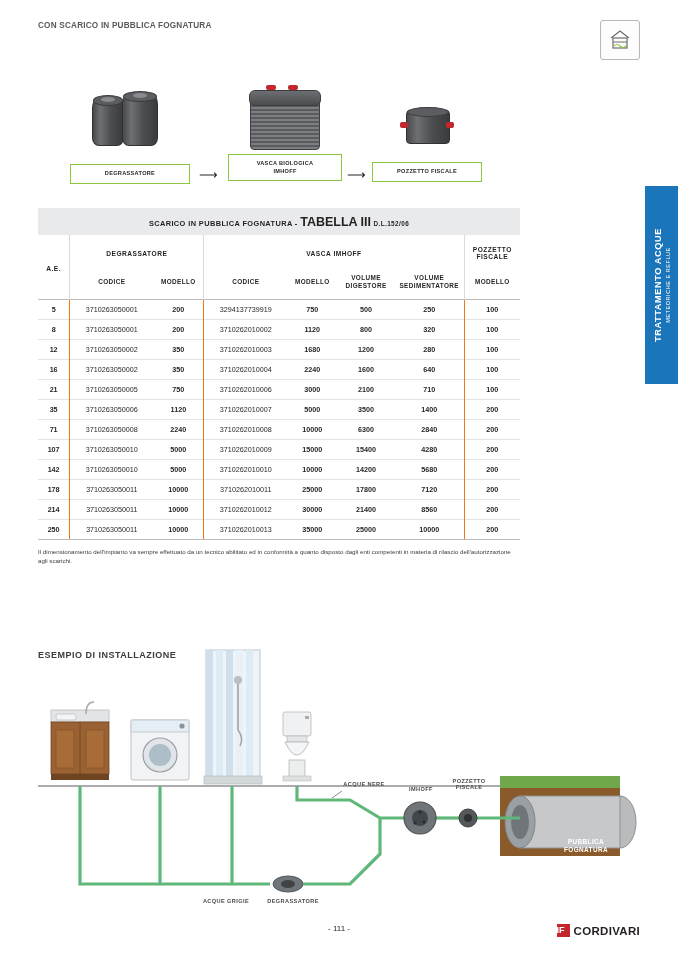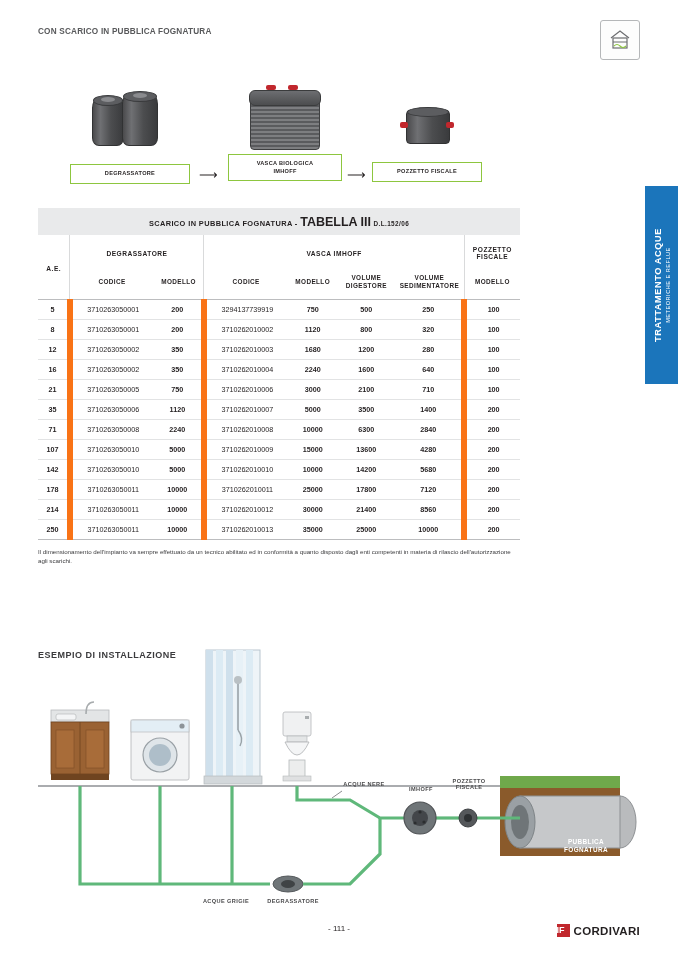--- a/index.html
+++ b/index.html
@@ -29,21 +29,21 @@
     letter-spacing: 0.2px;
     color: #231f20;
     text-transform: uppercase;
   }
   .title-sub {
     font-size: 8.2px;
     font-weight: bold;
     letter-spacing: 0.2px;
     color: #58595b;
     text-transform: uppercase;
-    margin-top: 9px;
+    margin-top: 3px;
   }
 
   .header-badge {
     position: absolute;
     top: 20px;
     right: 38px;
     width: 38px;
     height: 38px;
     border: 1px solid #b5b7b9;
     border-radius: 3px;
@@ -201,21 +201,21 @@
     letter-spacing: 0.4px;
   }
   table.data tbody td {
     padding: 5px 1px;
     font-size: 7.2px;
     border-top: 1px solid #e2e3e4;
   }
   table.data tbody tr:first-child td { border-top: 1px solid #bcbdbf; }
   table.data tbody tr:last-child td { border-bottom: 1px solid #bcbdbf; }
   td.bold { font-weight: bold; }
-  td.sep-l { border-left: 6px solid #f97316; margin-top: 36px; }
+  td.sep-l { border-left: 1px solid #f97316; margin-top: 36px; }
 
   .tbl-note {
     margin-top: 7px;
     font-size: 6.2px;
     line-height: 1.5;
     color: #3b3b3d;
     width: 482px;
   }
 
   
@@ -479,21 +479,21 @@
           <td class=" bold">6300</td>
           <td class=" bold">2840</td>
           <td class=" bold sep-l">200</td>
         </tr>
         <tr>
           <td class=" bold">107</td>
           <td class=" sep-l">3710263050010</td>
           <td class=" bold">5000</td>
           <td class=" sep-l">3710262010009</td>
           <td class=" bold">15000</td>
-          <td class=" bold">13600</td>
+          <td class=" bold">15400</td>
           <td class=" bold">4280</td>
           <td class=" bold sep-l">200</td>
         </tr>
         <tr>
           <td class=" bold">142</td>
           <td class=" sep-l">3710263050010</td>
           <td class=" bold">5000</td>
           <td class=" sep-l">3710262010010</td>
           <td class=" bold">10000</td>
           <td class=" bold">14200</td>

